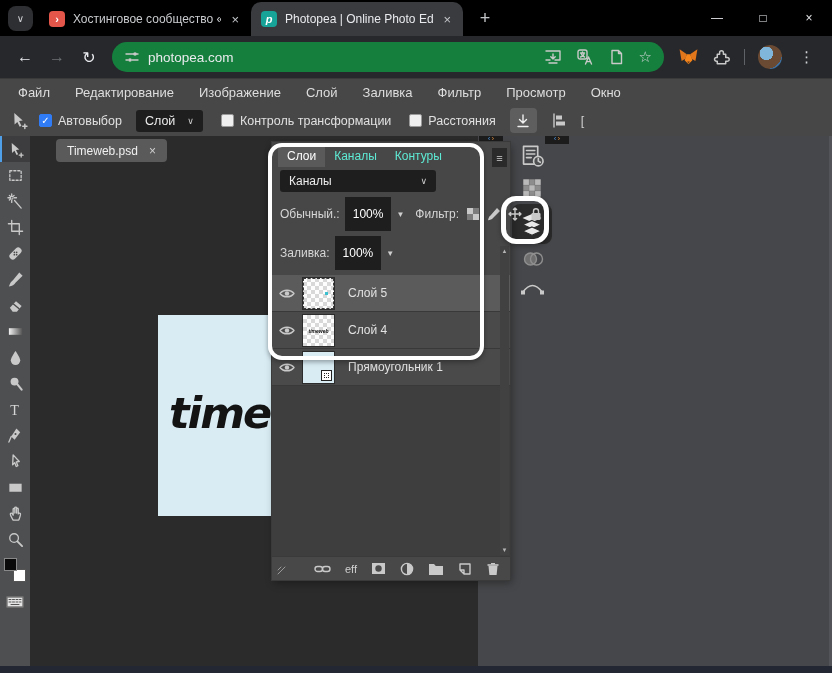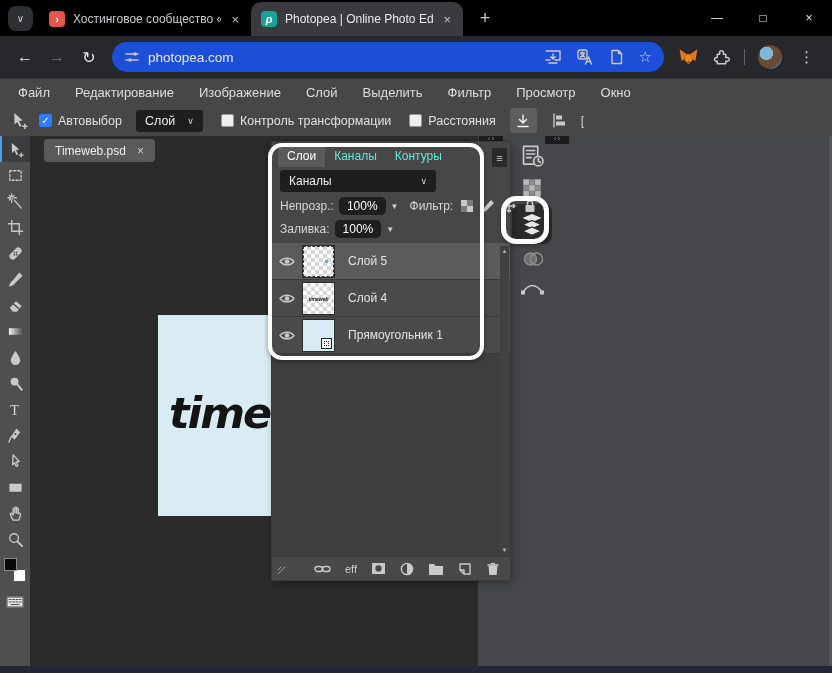--- a/index.html
+++ b/index.html
@@ -22,21 +22,21 @@
              display:flex; align-items:center; justify-content:center; }
   .win-controls { margin-left:auto; display:flex; height:36px; }
   .win-btn { width:46px; height:36px; display:flex; align-items:center; justify-content:center;
              color:#e4e6e9; font-size:12px; }
 
   
   .btoolbar { height:42px; background:#26282b; display:flex; align-items:center; padding:0 10px; gap:2px; }
   .nav-btn { width:30px; height:30px; display:flex; align-items:center; justify-content:center;
              color:#e8eaed; font-size:16px; }
   .nav-btn.dim { color:#6e7174; }
-  .address { height:30px; width:552px; margin-left:6px; background:#1d4ed8; border-radius:15px;
+  .address { height:30px; width:552px; margin-left:6px; background:#15803d; border-radius:15px;
              display:flex; align-items:center; padding:0 12px; color:#e8eaed; font-size:13.5px; gap:8px; }
   .address .url { flex:1; }
   .addr-icons { display:flex; align-items:center; gap:15px; color:#d0d2d6; }
   .ext-zone { display:flex; align-items:center; gap:13px; margin-left:12px; color:#d0d2d6; }
   .divider-v { width:1px; height:16px; background:#5f6266; }
   .avatar { width:24px; height:24px; border-radius:50%;
             background:radial-gradient(circle at 35% 35%, #7fb6d9 0 30%, #6b4a33 31% 70%, #3e6f9e 71%); }
   .kebab { font-size:15px; color:#d0d2d6; padding:0 4px; }
 
   
@@ -61,21 +61,21 @@
   .tool-sidebar { position:absolute; left:0; top:0; width:30px; height:530px; background:#4e4f51;
                   display:flex; flex-direction:column; align-items:center; z-index:2; }
   .tool { width:30px; height:26px; display:flex; align-items:center; justify-content:center; position:relative; }
   .tool.selected { background:#3d3d3f; }
   .tool.selected::before { content:""; position:absolute; left:0; top:0; width:2px; height:100%; background:#4f9ee8; }
   .swatches { position:relative; width:22px; height:24px; margin-top:6px; }
   .swatches .fg { position:absolute; left:0; top:0; width:13px; height:13px; background:#0a0a0a; border:1px solid #888; z-index:2; }
   .swatches .bg { position:absolute; right:0; bottom:0; width:13px; height:13px; background:#fff; border:1px solid #555; }
   .kbd-icon { margin-top:12px; }
 
-  .doc-tab { position:absolute; left:44px; top:3px; height:23px; background:#5a5a5a; border-radius:4px;
+  .doc-tab { position:absolute; left:56px; top:3px; height:23px; background:#5a5a5a; border-radius:4px;
              display:flex; align-items:center; gap:11px; padding:0 11px; color:#f0f0f0; font-size:12px; z-index:2; }
   .doc-tab .close { color:#cfcfcf; font-size:12px; }
 
   .canvas-image { position:absolute; left:158px; top:179px; width:116px; height:201px; background:#d9ecf4; z-index:1; }
   .canvas-image .logo { position:absolute; left:11px; top:73px; font-style:italic; font-weight:bold;
                         font-size:43px; letter-spacing:-2px; color:#141414; font-family:"DejaVu Sans", sans-serif; }
 
   .collapse { position:absolute; top:-2px; height:10px; width:24px; background:#1c1c1c; display:flex;
               align-items:center; justify-content:center; gap:1px; font-size:8px; line-height:8px; z-index:3; }
   .collapse .l { color:#4a90d9; } .collapse .r { color:#d98a3a; }
@@ -94,21 +94,21 @@
   .lp-header { height:25px; display:flex; align-items:flex-end; padding:0 3px 0 6px; }
   .lp-tab { padding:4px 9px; color:#5eead4; }
   .lp-tab.active { background:#5a5a5a; border-radius:3px 3px 0 0; color:#fff; }
   .lp-menu { margin-left:auto; width:15px; height:19px; background:#2a2a2a; color:#cfcfcf;
              display:flex; align-items:center; justify-content:center; font-size:11px; }
   .lp-blend { padding:3px 8px 2px; }
   .blend-select { width:156px; background:#1e1e1e; border-radius:3px; padding:4px 9px; display:flex;
                   justify-content:space-between; align-items:center; color:#ececec; }
   .blend-select .chev { font-size:9px; color:#cfcfcf; }
   .lp-row { display:flex; align-items:center; padding:3px 8px 2px; gap:5px; color:#d6d6d6; }
-  .val-box { background:#1e1e1e; border-radius:5px; padding:2px 8px; color:#fff; }
+  .val-box { background:#1e1e1e; border-radius:0; padding:10px 8px; color:#fff; }
   .caret { font-size:8px; color:#cfcfcf; }
   .lock-icons { display:flex; align-items:center; gap:7px; margin-left:2px; }
   .lp-list { margin-top:3px; background:#3e3e3e; }
   .layer-row { height:37px; display:flex; align-items:center; background:#4a4a4a; border-bottom:1px solid #393939; }
   .layer-row.selected { background:#5b5b5b; }
   .eye-cell { width:30px; display:flex; align-items:center; justify-content:center; }
   .thumb { width:33px; height:33px; margin-right:13px; position:relative; border:1px solid #2c2c2c; flex:0 0 33px; }
   .checker { background-color:#fdfdfd;
     background-image:linear-gradient(45deg,#d8d8d8 25%,transparent 25%,transparent 75%,#d8d8d8 75%),
                      linear-gradient(45deg,#d8d8d8 25%,transparent 25%,transparent 75%,#d8d8d8 75%);
@@ -213,21 +213,21 @@
       <span class="avatar"></span>
       <span class="kebab">⋮</span>
     </div>
   </div>
 
   <div class="menubar">
     <span>Файл</span>
     <span>Редактирование</span>
     <span>Изображение</span>
     <span>Слой</span>
-    <span>Выделить</span>
+    <span>Заливка</span>
     <span>Фильтр</span>
     <span>Просмотр</span>
     <span>Окно</span>
   </div>
 
   <div class="optionsbar">
     <svg class="icon" width="19" height="19" viewBox="0 0 18 18" style="margin-left:2px;">
       <path class="f" d="M5 2 L13 9 L9.5 9.4 L11.8 14 L10.1 14.9 L7.9 10.4 L5.3 12.8 Z"></path>
       <path d="M13 14.5 h4 M15 12.5 v4"></path>
     </svg>
@@ -439,21 +439,21 @@
         <span class="lp-tab">Контуры</span>
         <span class="lp-menu">≡</span>
       </div>
       <div class="lp-blend">
         <div class="blend-select">
           <span>Каналы</span>
           <span class="chev">∨</span>
         </div>
       </div>
       <div class="lp-row">
-        <span>Непрозр.:</span>
+        <span>Обычный.:</span>
         <span class="val-box">100%</span>
         <span class="caret">▼</span>
         <span style="margin-left:6px;">Фильтр:</span>
         <span class="lock-icons">
           <svg width="14" height="14" viewBox="0 0 14 14">
             <rect x="1" y="1" width="6" height="6" fill="#c9c9c9"></rect>
               <rect x="7" y="7" width="6" height="6" fill="#c9c9c9"></rect>
             <rect x="7" y="1" width="6" height="6" fill="#7c7c7c"></rect>
               <rect x="1" y="7" width="6" height="6" fill="#7c7c7c"></rect>
           </svg>

